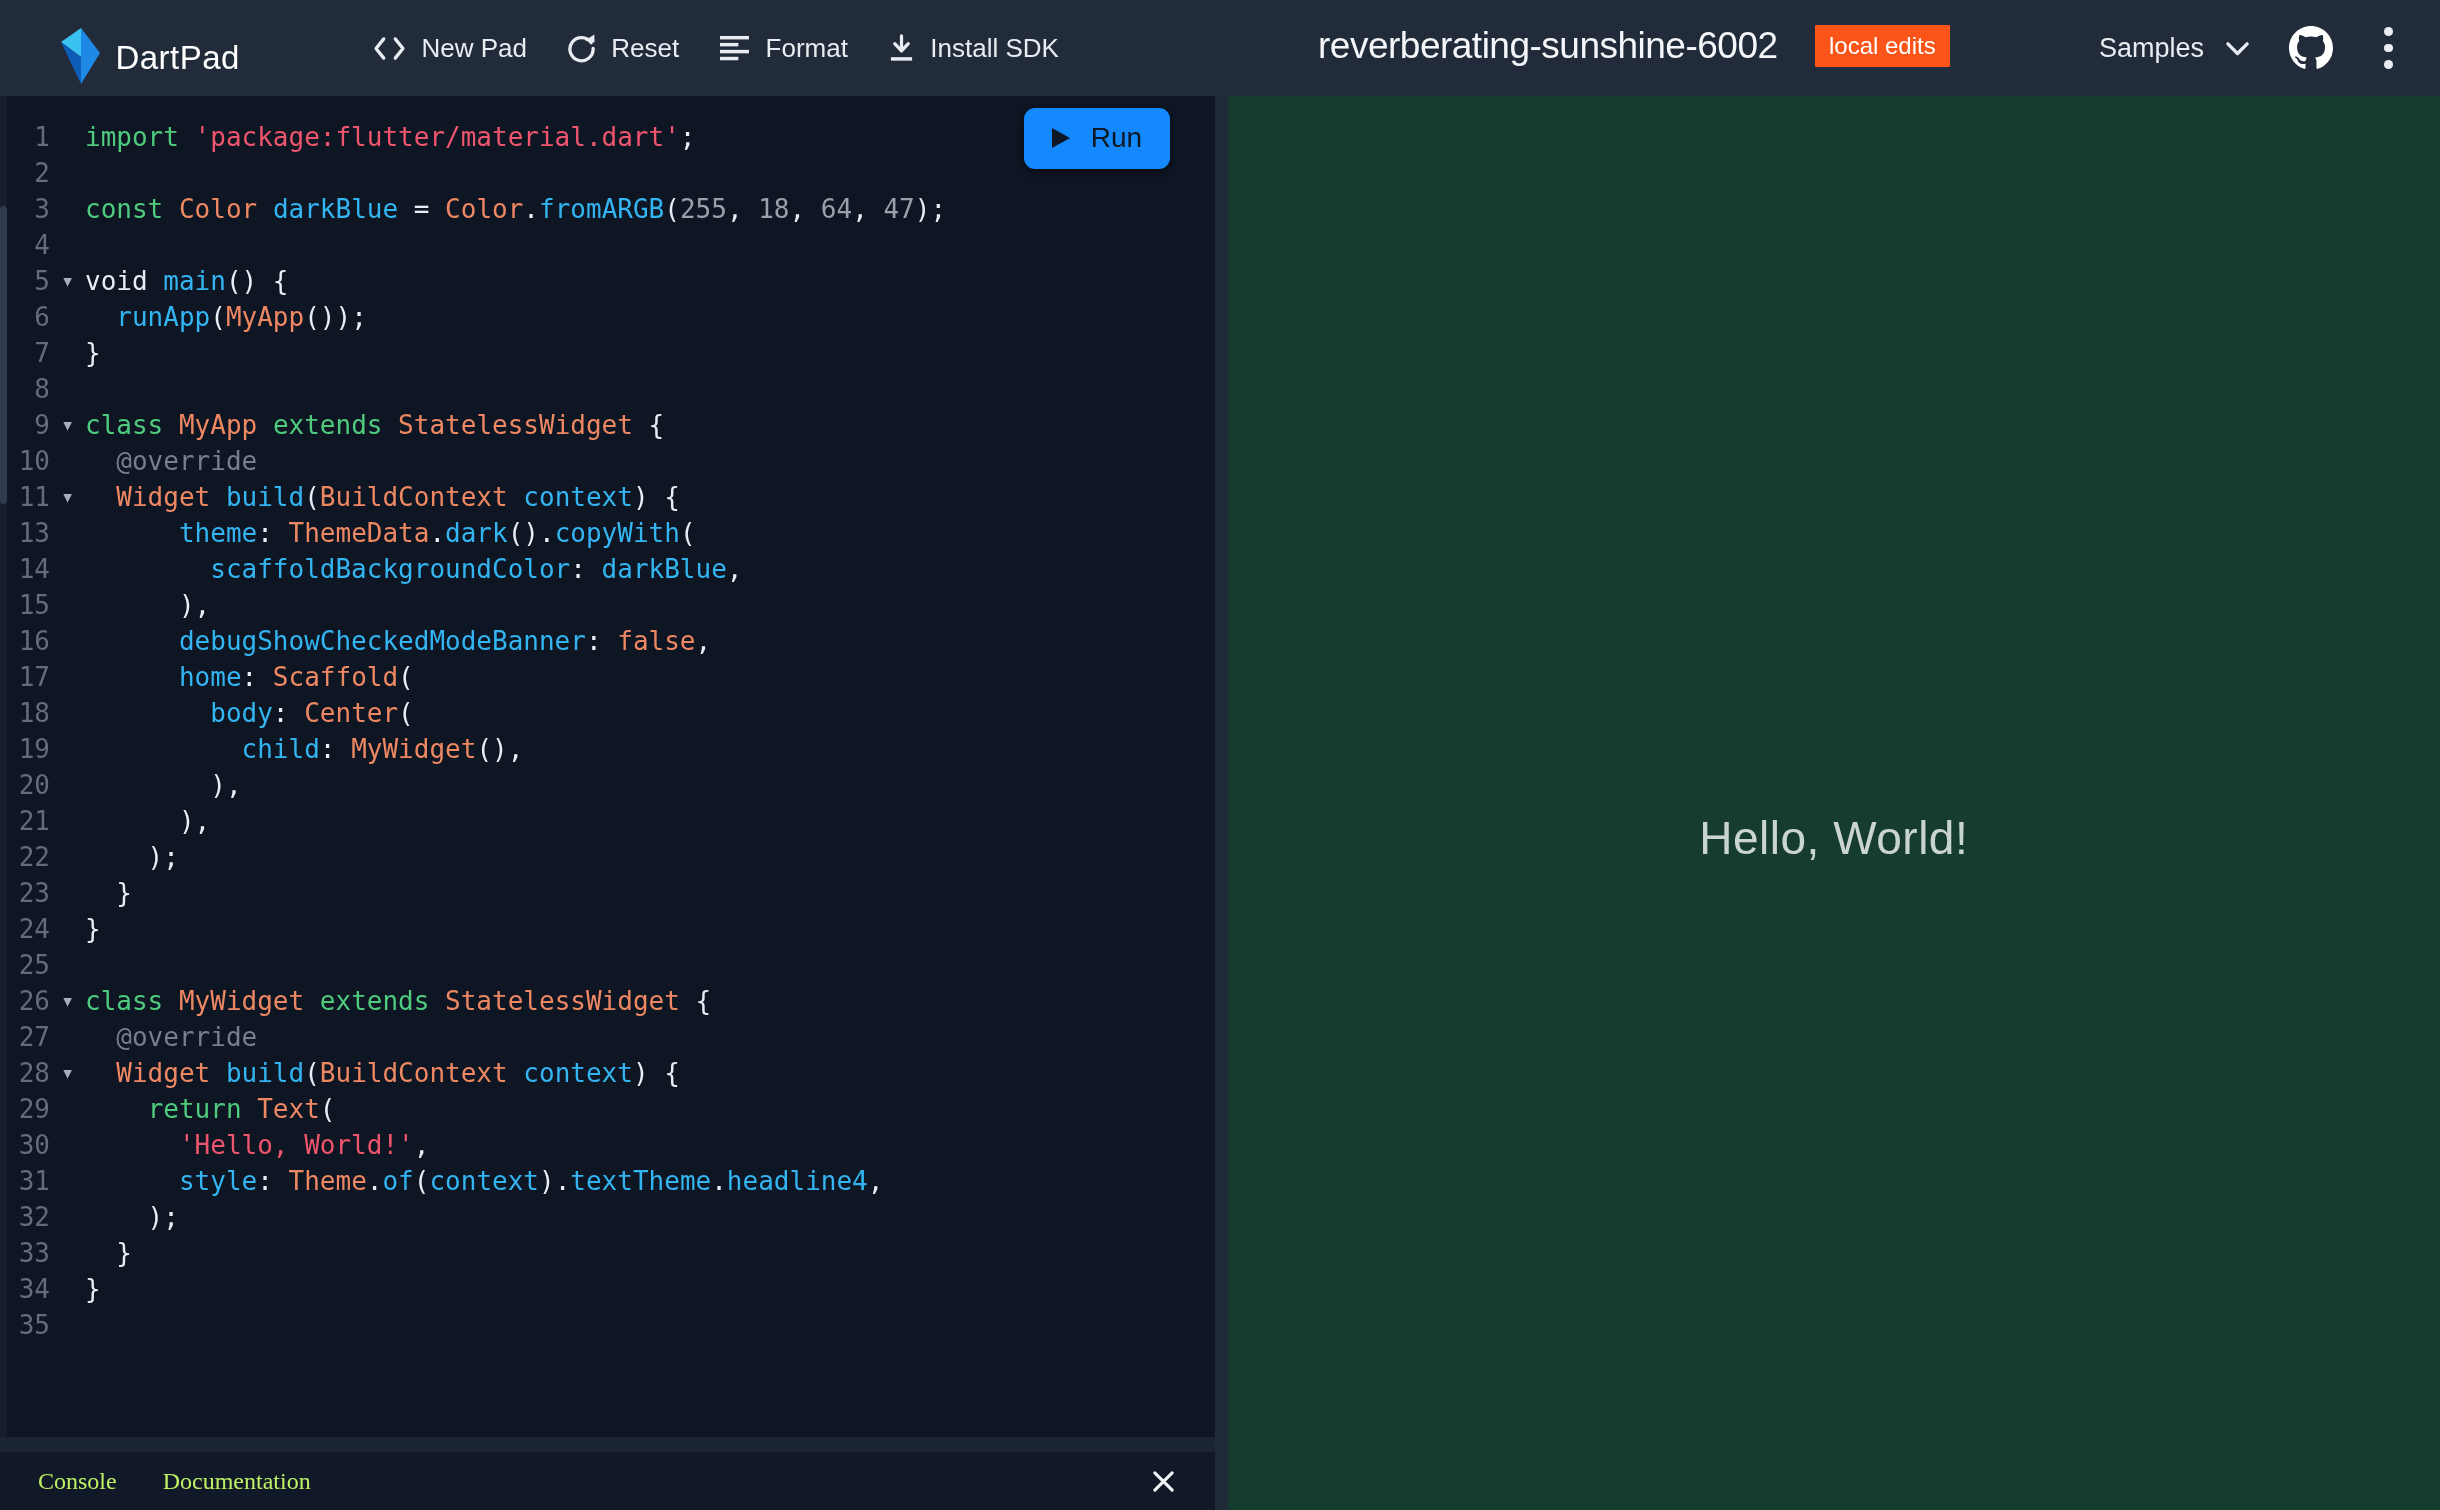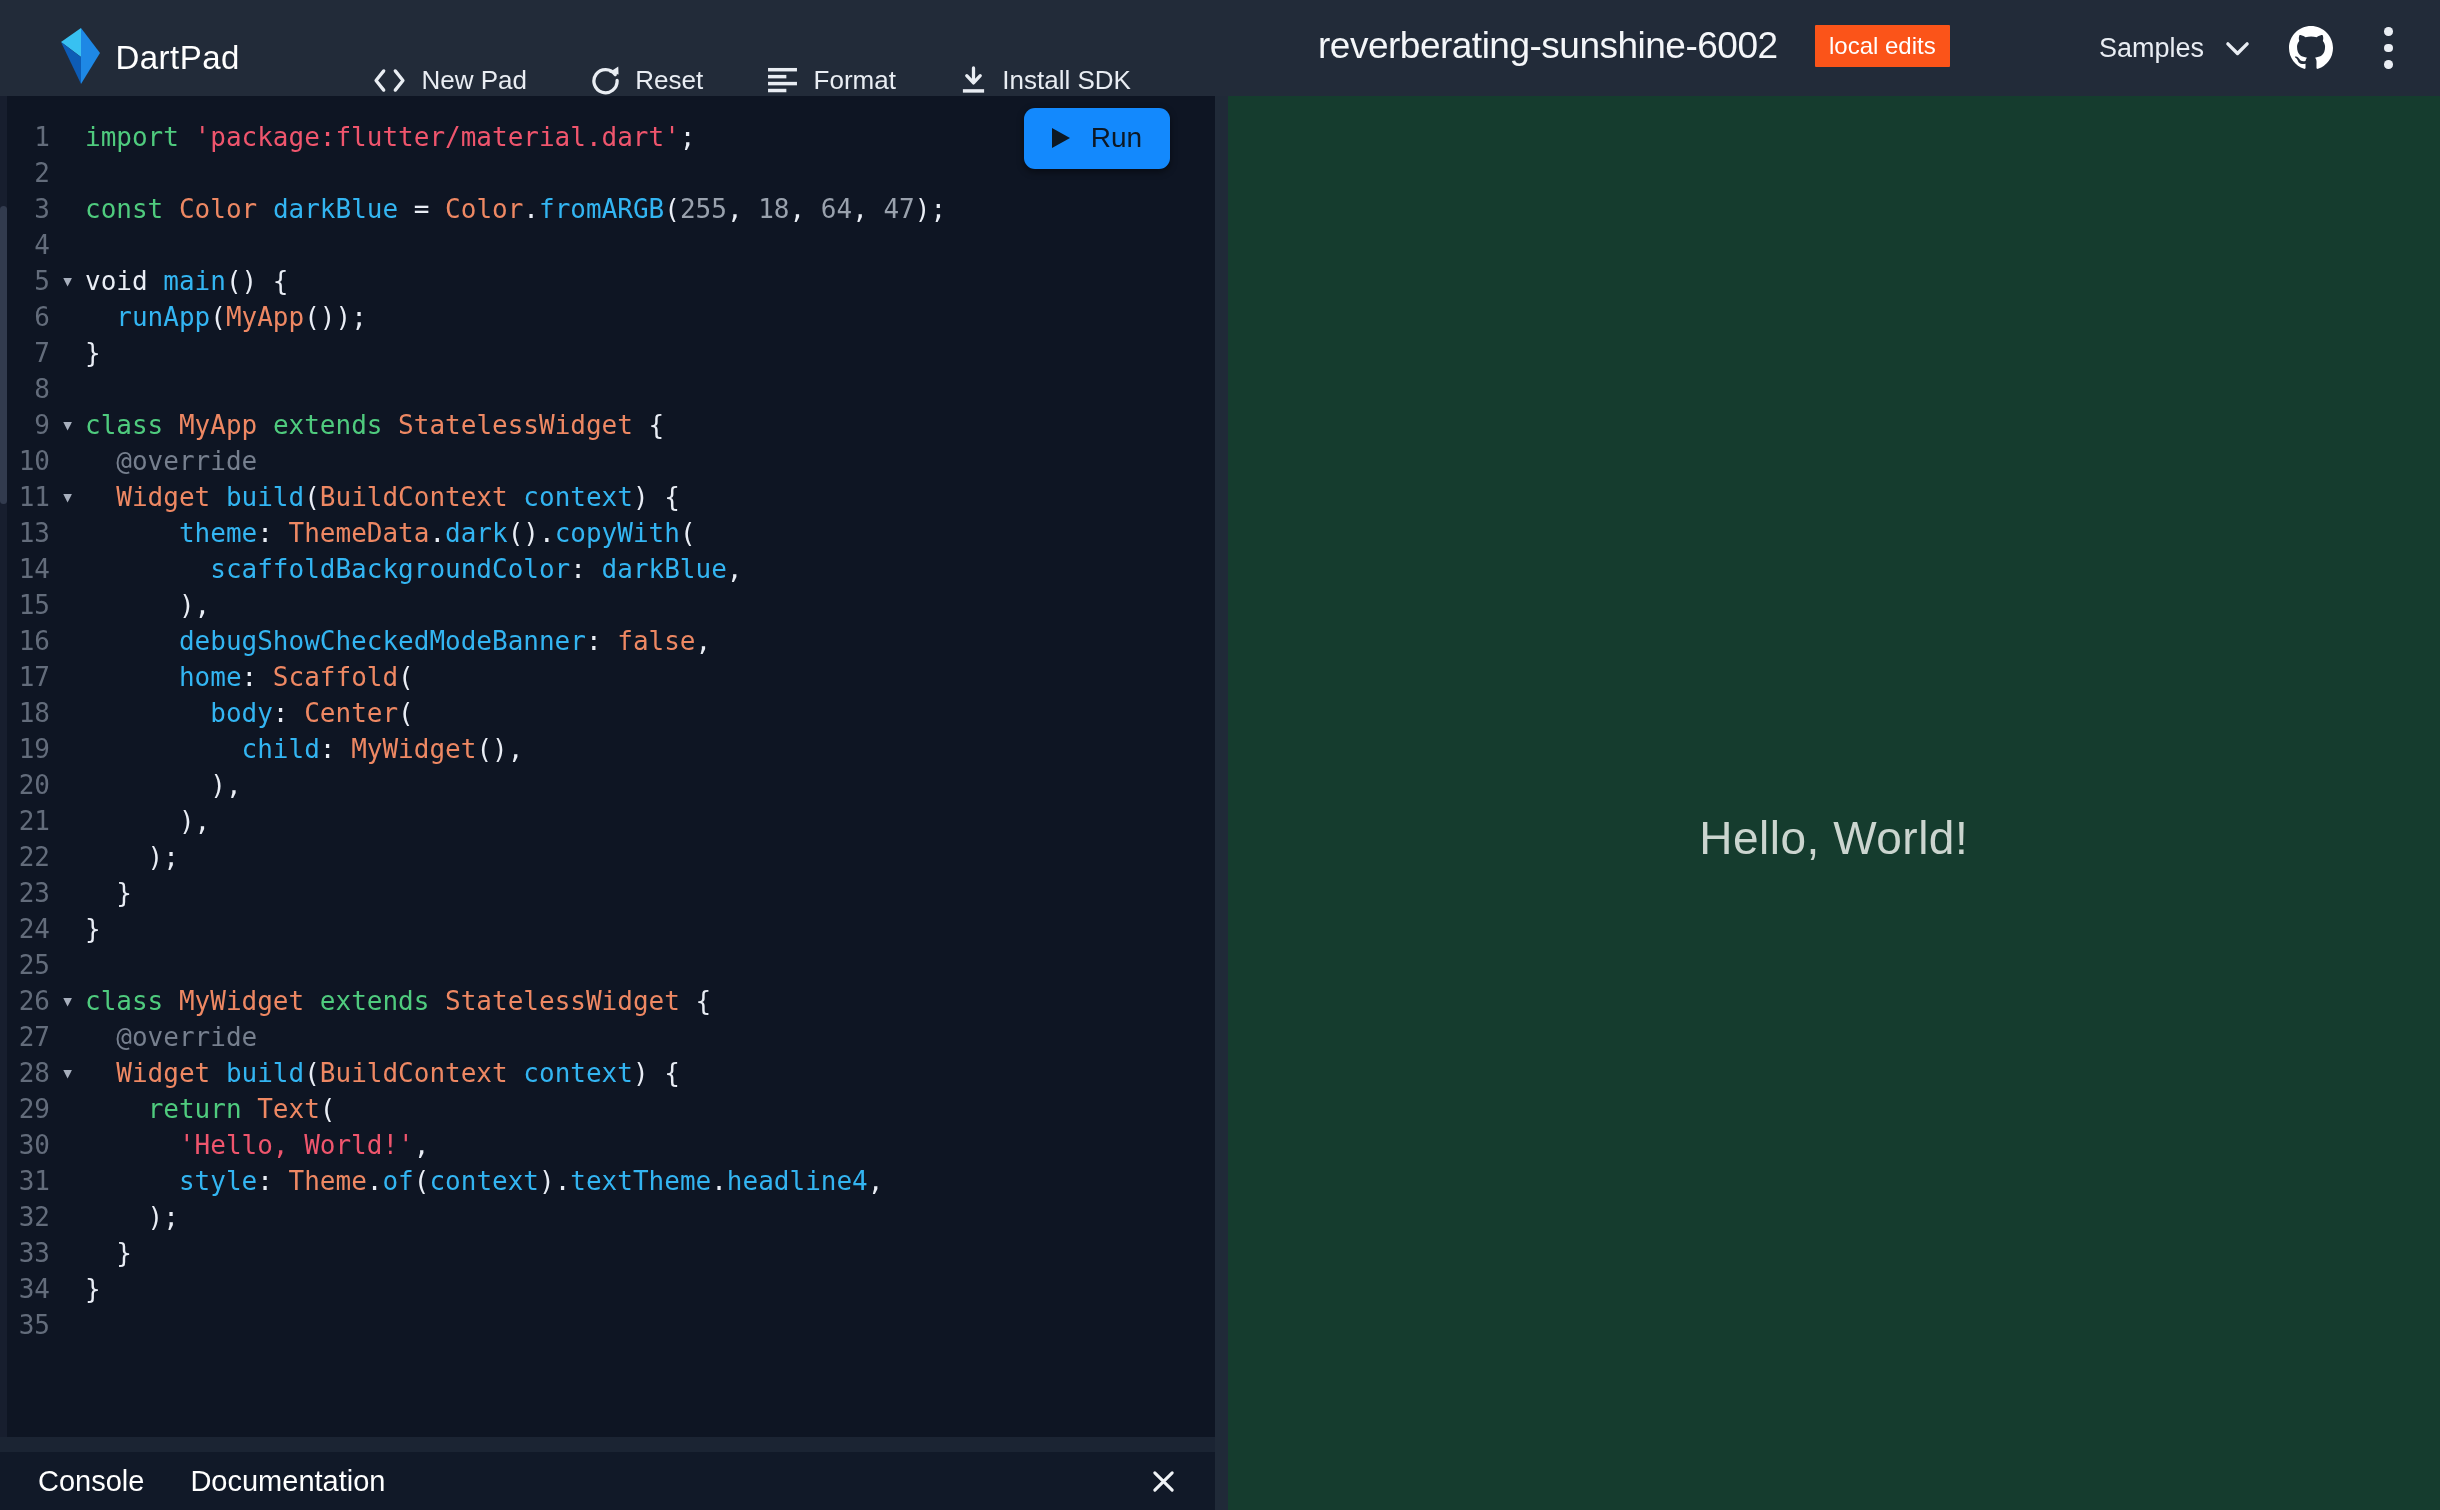--- a/index.html
+++ b/index.html
@@ -12,21 +12,21 @@
   }
   *{margin:0;padding:0;box-sizing:border-box}
   html,body{width:2440px;height:1510px;overflow:hidden;background:#000}
   body{font-family:"Liberation Sans",sans-serif;-webkit-font-smoothing:antialiased}
   .app{position:relative;width:2440px;height:1510px}
 
   
   header{position:relative;height:96px;background:var(--header-bg);color:var(--icon);}
   .brand{position:absolute;left:58px;top:0;height:116px;display:flex;align-items:center;gap:13.4px}
   .brand-name{font-size:33px;font-weight:500;color:#FFFFFF;letter-spacing:0.5px}
-  nav{position:absolute;left:373px;top:0;height:96px;display:flex;align-items:flex-end;gap:64px}
+  nav{position:absolute;left:373px;top:0;height:96px;display:flex;align-items:center;gap:40px}
   .nav-btn{display:flex;align-items:center;gap:15.4px;font-size:26px;color:var(--icon);cursor:pointer;background:none;border:none;font-family:inherit}
   .nav-btn svg{display:block}
   .pad-title-wrap{position:absolute;left:1318px;top:0;height:92px;display:flex;align-items:center;gap:37px}
   .pad-title{font-size:37px;color:#F4F6F9;letter-spacing:-0.5px}
   .badge{background:var(--badge);color:#FFFFFF;font-size:24px;font-weight:500;padding:6.7px 14.4px;border-radius:1px}
   .samples{position:absolute;left:2099px;top:0;height:96px;display:flex;align-items:center;gap:21px;cursor:pointer;font-size:27px;color:var(--icon)}
   .icon-btn{position:absolute;top:0;height:96px;display:flex;align-items:center;cursor:pointer;background:none;border:none}
   .github{left:2289px}
   .kebab{left:2384px;flex-direction:column;justify-content:center;gap:7.7px}
   .kebab i{width:8.6px;height:8.6px;border-radius:50%;background:var(--icon);display:block}
@@ -50,21 +50,21 @@
   .tk-kw{color:var(--kw)} .tk-ty{color:var(--type)} .tk-id{color:var(--ident)}
   .tk-str{color:var(--string)} .tk-nu{color:var(--number)} .tk-pl{color:var(--plain)} .tk-mt{color:var(--meta)}
   .run{position:absolute;top:11.5px;right:45px;width:146px;height:61px;border:none;border-radius:11px;
        background:var(--run);color:var(--run-fg);display:flex;align-items:center;justify-content:center;gap:21px;
        font-size:28px;font-weight:500;font-family:inherit;cursor:pointer;box-shadow:0 2.9px 7.7px rgba(0,0,0,.45)}
   .play{width:0;height:0;border-left:18px solid var(--run-fg);border-top:10.6px solid transparent;border-bottom:10.6px solid transparent}
 
   
   .h-divider{height:15.4px;background:var(--divider);cursor:row-resize}
   .console-bar{height:58px;background:var(--console-bg);display:flex;align-items:center;padding:0 38px;position:relative}
-  .tab{font-size:29px;color:#ffffff;margin-right:46px;cursor:pointer;background:none;border:none;font-family:Liberation Sans, sans-serif}
+  .tab{font-size:24px;color:#bef264;margin-right:46px;cursor:pointer;background:none;border:none;font-family:Liberation Serif, serif}
   .close-btn{position:absolute;right:38px;top:0;height:58px;display:flex;align-items:center;cursor:pointer;background:none;border:none}
 </style>
 </head>
 <body>
 
 <div class="app">
 
   <header>
     <div class="brand">
       <span>

